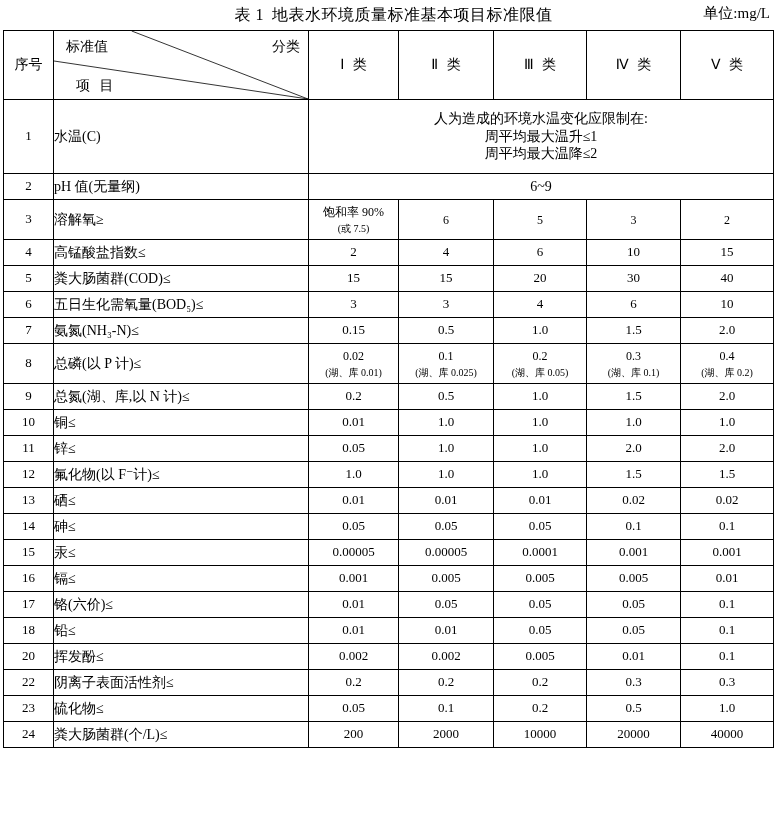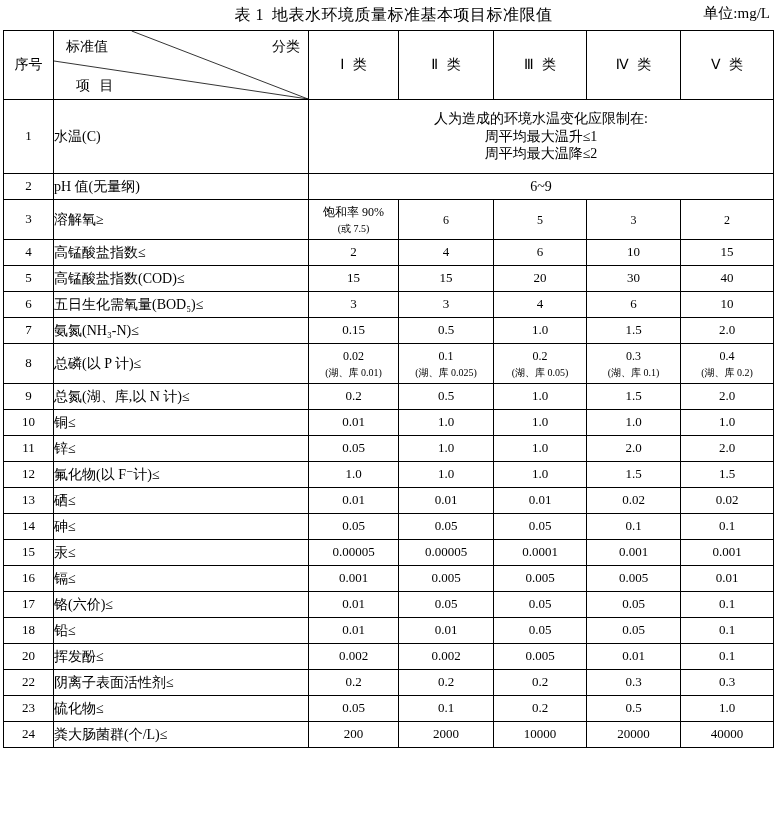--- a/index.html
+++ b/index.html
@@ -236,21 +236,21 @@
             <div>10</div>
           </td>
           <td class="val">
             <div>15</div>
           </td>
         </tr>
         <tr>
           <td class="no">5</td>
           <td class="item">
             <div class="item-inner">
-              <span class="item-name">高锰酸盐指数(COD)</span>
+              <span class="item-name">粪大肠菌群(COD)</span>
               <span class="sym">≤</span>
             </div>
           </td>
           <td class="val">
             <div>15</div>
           </td>
           <td class="val">
             <div>15</div>
           </td>
           <td class="val">

